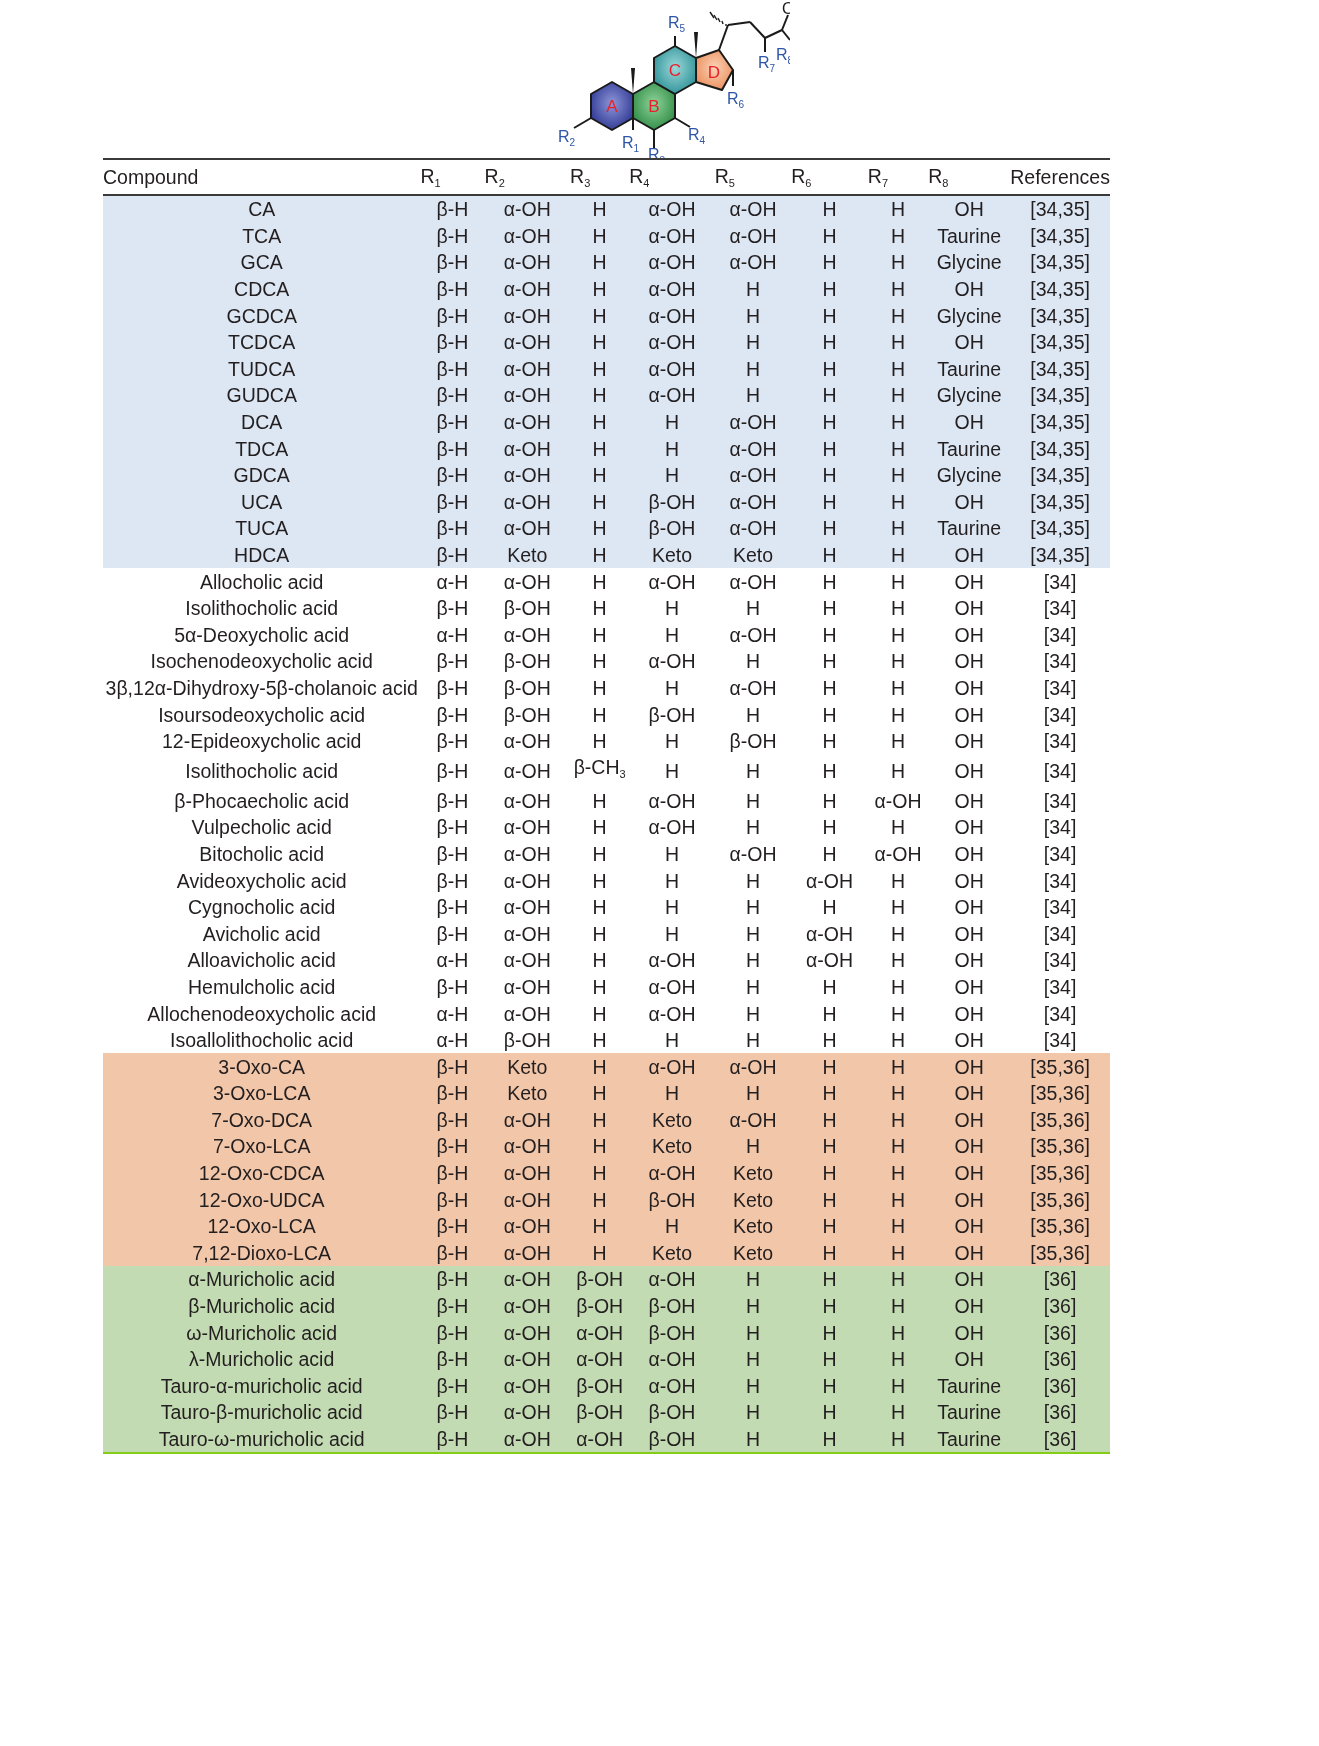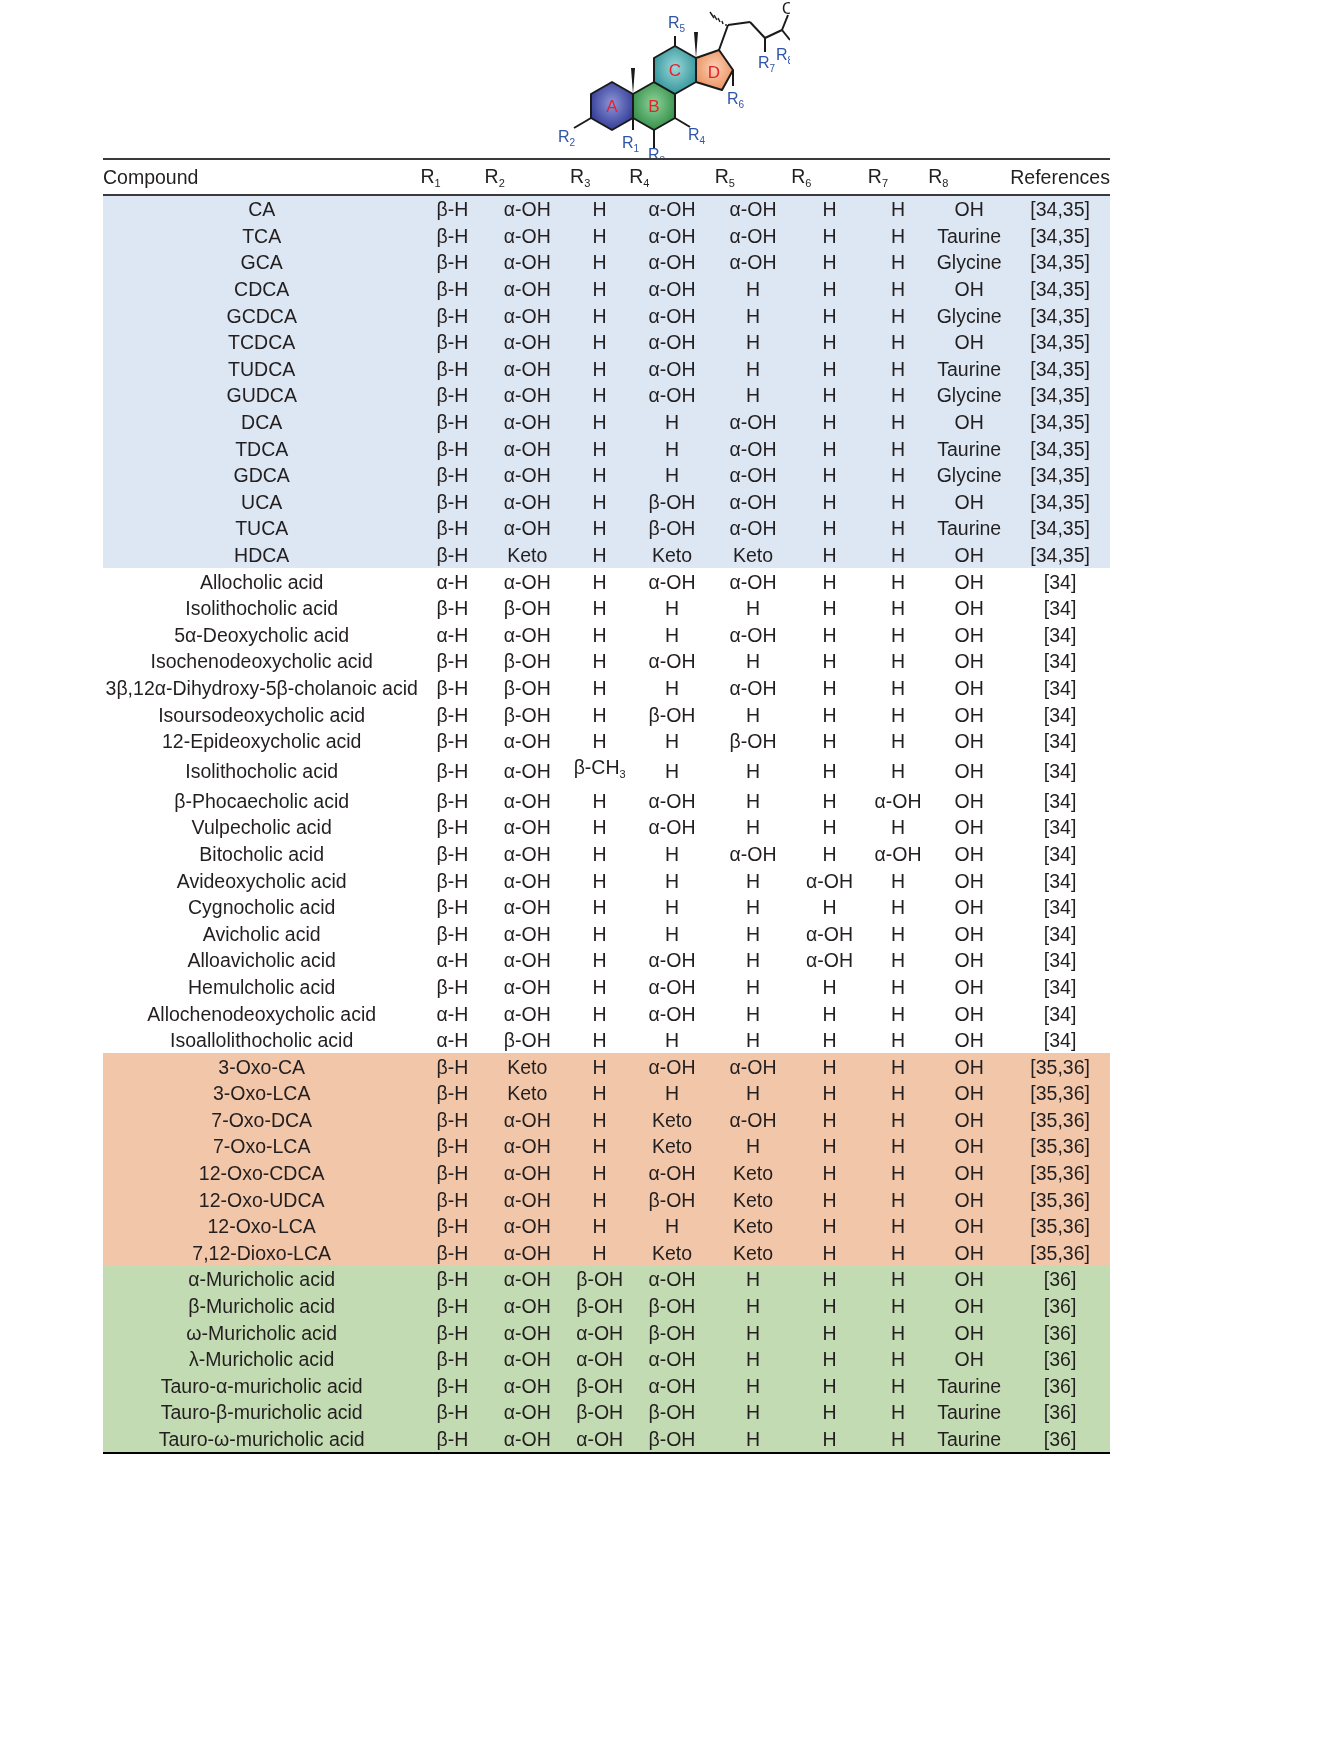--- a/index.html
+++ b/index.html
@@ -4,21 +4,21 @@
 <style>
   html, body { margin: 0; padding: 0; background: #ffffff; }
   body { width: 1319px; height: 1746px; position: relative; overflow: hidden;
          font-family: "Liberation Sans", sans-serif; color: #231f20; }
   #structure { position: absolute; left: 490px; top: 0; width: 300px; height: 160px; }
   #tbl { position: absolute; left: 103px; top: 158px; width: 1007px; border-collapse: collapse;
          font-size: 19.5px; }
   #tbl thead th { font-weight: normal; height: 34px; padding: 0; text-align: left; }
   #tbl thead tr { border-top: 2px solid #3a3a3a; border-bottom: 2px solid #3a3a3a; }
   #tbl tbody td { height: 26.6px; padding: 0; text-align: center; white-space: nowrap; line-height: 26px; }
-  #tbl tbody tr:last-child { border-bottom: 2px solid #000000; }
+  #tbl tbody tr:last-child { border-bottom: 2px solid #84cc16; }
   tr.g-primary td { background: #dce7f3; }
   tr.g-other td { background: #ffffff; }
   tr.g-oxo td { background: #f2c6a9; }
   tr.g-muri td { background: #c3dbb2; }
   sub { font-size: 11px; vertical-align: -4px; }
   .c0 { width: 318px; } .c1 { width: 68px; } .c2 { width: 90px; } .c3 { width: 60px; }
   .c4 { width: 90px; } .c5 { width: 80px; } .c6 { width: 80px; } .c7 { width: 62px; }
   .c8 { width: 84px; } .c9 { width: 95px; }
 </style>
 </head>

